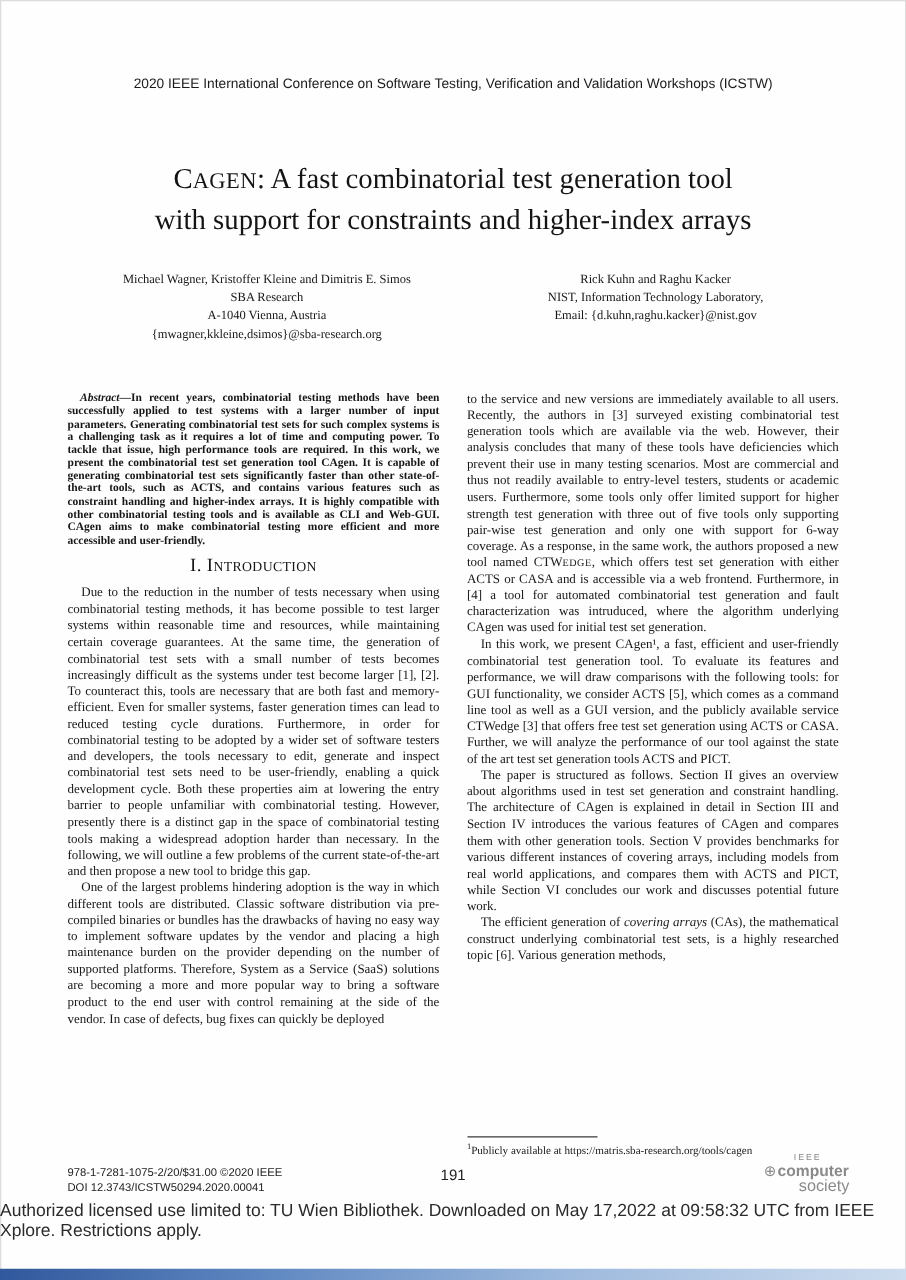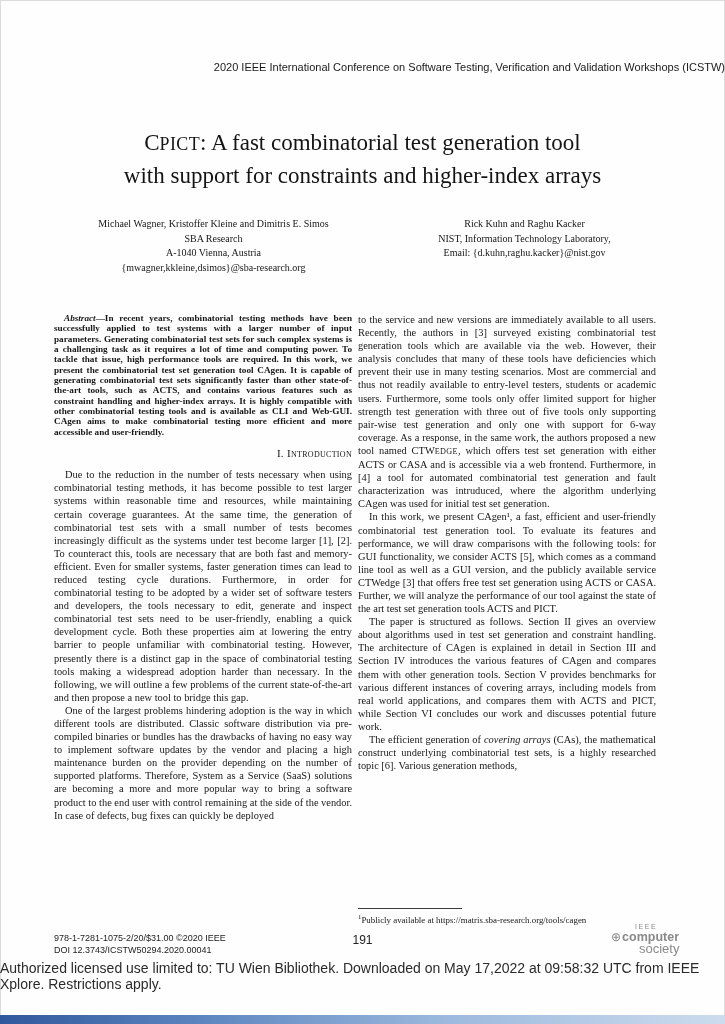--- a/index.html
+++ b/index.html
@@ -2,41 +2,41 @@
 <html><head>
 <meta charset="utf-8">
 <style>
   html,body{margin:0;padding:0;background:#ffffff;}
   .page{
     position:relative;width:725px;height:1024px;background:#fefefe;
     font-family:"Liberation Serif",serif;color:#1c1c1c;overflow:hidden;
     outline:1px solid #dcdcdc;outline-offset:-1px;
   }
   .conf-header{
-    position:absolute;top:61px;left:0;right:0;text-align:right;
+    position:absolute;top:61px;left:0;right:0;text-align:center;
     font-family:"Liberation Sans",sans-serif;font-size:11px;color:#1a1a1a;
   }
   .paper-title{
     position:absolute;top:127px;left:35px;right:35px;text-align:center;
     font-size:23px;line-height:31px;color:#141414;
   }
   .sc{font-size:0.78em;letter-spacing:0.4px;}
   .authors{position:absolute;top:217px;left:58px;right:45px;display:flex;}
   .author-block{flex:1;text-align:center;font-size:10px;line-height:14.6px;color:#161616;}
   .columns{
     position:absolute;top:313px;left:54px;width:617px;height:616px;
-    display:flex;gap:6px;
+    display:flex;gap:22px;
   }
   .col{width:298px;font-size:10.4px;line-height:13.1px;text-align:justify;color:#171717;}
   .para{text-indent:11px;margin:0;}
   .no-indent{text-indent:0;}
   .abstract{font-weight:bold;font-size:9.2px;line-height:10.35px;text-indent:10px;margin:0;}
   .abstract-lead{font-style:italic;}
   .heading{
-    text-align:right;font-variant:small-caps;font-size:11px;font-weight:normal;
+    text-align:center;font-variant:small-caps;font-size:15px;font-weight:normal;
     margin:10px 0 8px;text-indent:0;letter-spacing:0.3px;
   }
   .it{font-style:italic;}
   .right-col{position:relative;}
   .footnote{position:absolute;bottom:4px;left:0;right:0;font-size:8.9px;line-height:10.5px;text-align:left;text-indent:0;}
   .footnote-rule{width:104px;border:none;border-top:1px solid #3a3a3a;margin:0 0 3px 0;}
   .footnote sup{font-size:6.8px;}
   .footer-copyright{
     position:absolute;left:54px;top:933px;
     font-family:"Liberation Sans",sans-serif;font-size:9px;line-height:11.5px;color:#222;
@@ -63,21 +63,21 @@
   }
 </style>
 </head>
 <body>
 
 <div class="page">
 
   <div class="conf-header">2020 IEEE International Conference on Software Testing, Verification and Validation Workshops (ICSTW)</div>
 
   <div class="paper-title">
-    <span><span>C</span><span class="sc">PICT</span><span>: A fast combinatorial test generation tool</span></span><br>
+    <span><span>C</span><span class="sc">AGEN</span><span>: A fast combinatorial test generation tool</span></span><br>
     <span>with support for constraints and higher-index arrays</span>
   </div>
 
   <div class="authors">
     <div class="author-block">
       <div>Michael Wagner, Kristoffer Kleine and Dimitris E. Simos</div>
       <div>SBA Research</div>
       <div>A-1040 Vienna, Austria</div>
       <div>{mwagner,kkleine,dsimos}@sba-research.org</div>
     </div>

